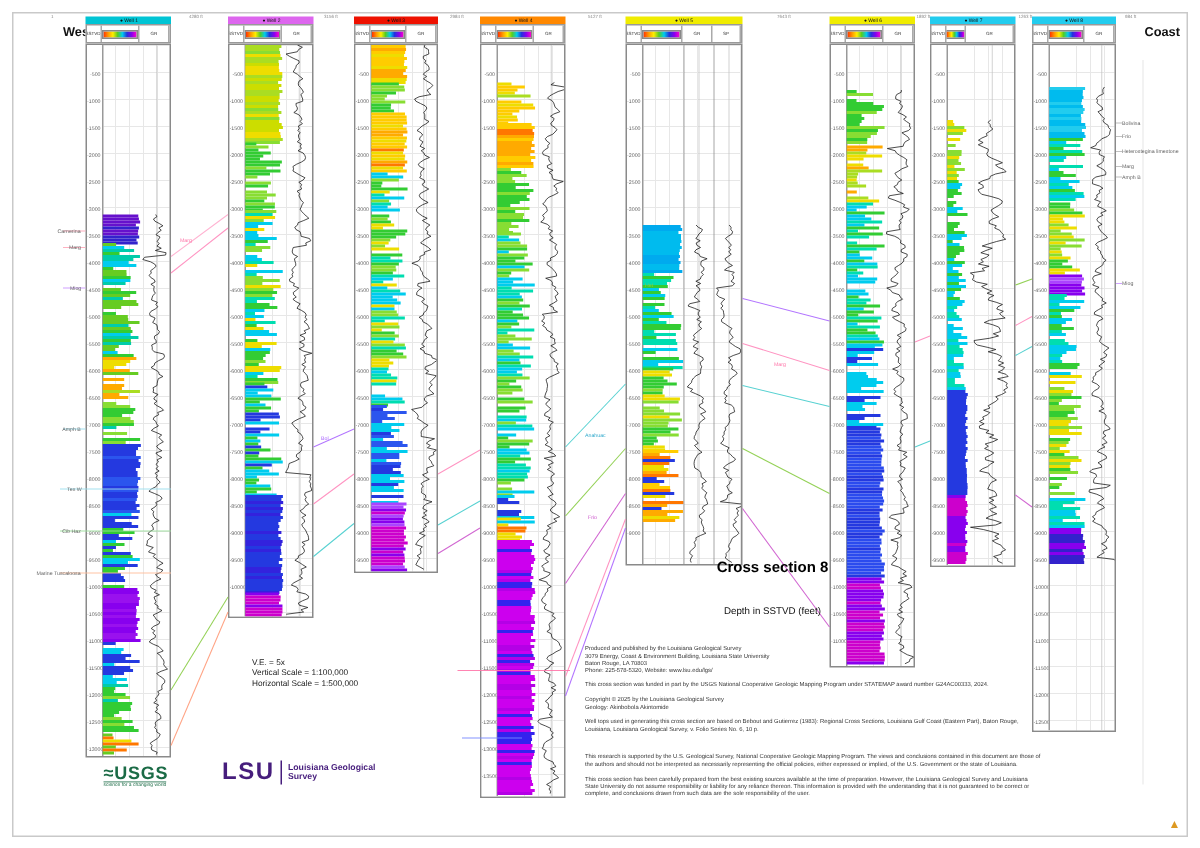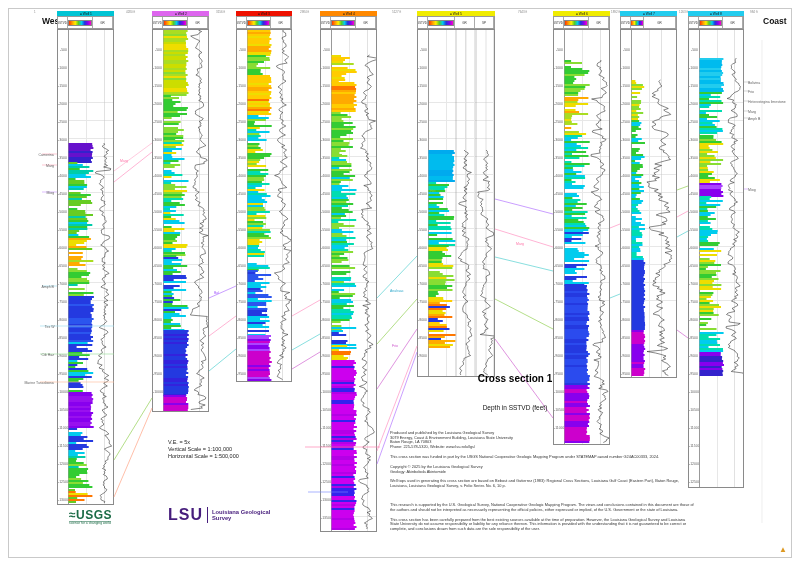--- a/index.html
+++ b/index.html
@@ -36,21 +36,21 @@
              transform-origin:0 0;color:#888;white-space:nowrap;}
   #title{left:415px;top:373px;width:200px;text-align:center;font-size:10px;font-weight:bold;color:#000;}
   #subtitle{left:415px;top:404px;width:200px;text-align:center;font-size:6.5px;color:#111;}
   #scale-block{left:168px;top:439px;font-size:5.5px;line-height:6.8px;color:#222;white-space:pre-line;}
   #credits{left:390px;top:430px;width:610px;transform:scale(.5);transform-origin:0 0;
            font-size:7.8px;line-height:9.6px;color:#333;}
   #credits p{margin:0;}
   #usgs-logo{left:69px;top:510px;display:flex;flex-direction:column;align-items:flex-start;}
   #usgs-word{font-size:12px;font-weight:bold;letter-spacing:0.5px;line-height:11px;}
   #usgs-tag{font-size:6px;transform:scale(.55);transform-origin:0 0;white-space:nowrap;}
-  #lsu-logo{left:168px;top:507px;display:flex;align-items:center;gap:4px;}
+  #lsu-logo{left:148px;top:507px;display:flex;align-items:center;gap:4px;}
   #lsu-abbr{font-size:16px;font-weight:bold;letter-spacing:1px;line-height:16px;}
   #lsu-div{width:1px;height:16px;}
   #lsu-org{font-size:5.8px;font-weight:bold;line-height:6.5px;}
   #corner-mark{left:779px;top:545px;font-size:8px;color:#dd9922;}
   svg{display:block;}
 </style>
 </head>
 <body>
 
 <div id="sheet">
@@ -1832,21 +1832,21 @@
       <div class="distlabel" style="left: 126px;">4280 ft</div>
       <div class="distlabel" style="left: 216px;">3156 ft</div>
       <div class="distlabel" style="left: 300px;">2984 ft</div>
       <div class="distlabel" style="left: 392px;">5127 ft</div>
       <div class="distlabel" style="left: 518px;">7643 ft</div>
       <div class="distlabel" style="left: 611px;">1892 ft</div>
       <div class="distlabel" style="left: 679px;">1263 ft</div>
       <div class="distlabel" style="left: 750px;">984 ft</div>
     </div>
 
-  <div id="title" class="abs">Cross section 1</div>
+  <div id="title" class="abs">Cross section 8</div>
   <div id="subtitle" class="abs">Depth in SSTVD (feet)</div>
   <div id="scale-block" class="abs">V.E. = 5x
 Vertical Scale = 1:100,000
 Horizontal Scale = 1:500,000</div>
   <div id="credits" class="abs">
       <p style="margin-top: 0px;">Produced and published by the Louisiana Geological Survey</p>
       <p style="margin-top: 0px;">3079 Energy, Coast &amp; Environment Building, Louisiana State University</p>
       <p style="margin-top: 0px;">Baton Rouge, LA 70803</p>
       <p style="margin-top: 0px;">Phone: 225-578-5320, Website: www.lsu.edu/lgs/</p>
       <p style="margin-top: 10px;">This cross section was funded in part by the USGS National Cooperative Geologic Mapping Program under STATEMAP award number G24AC00333, 2024.</p>

